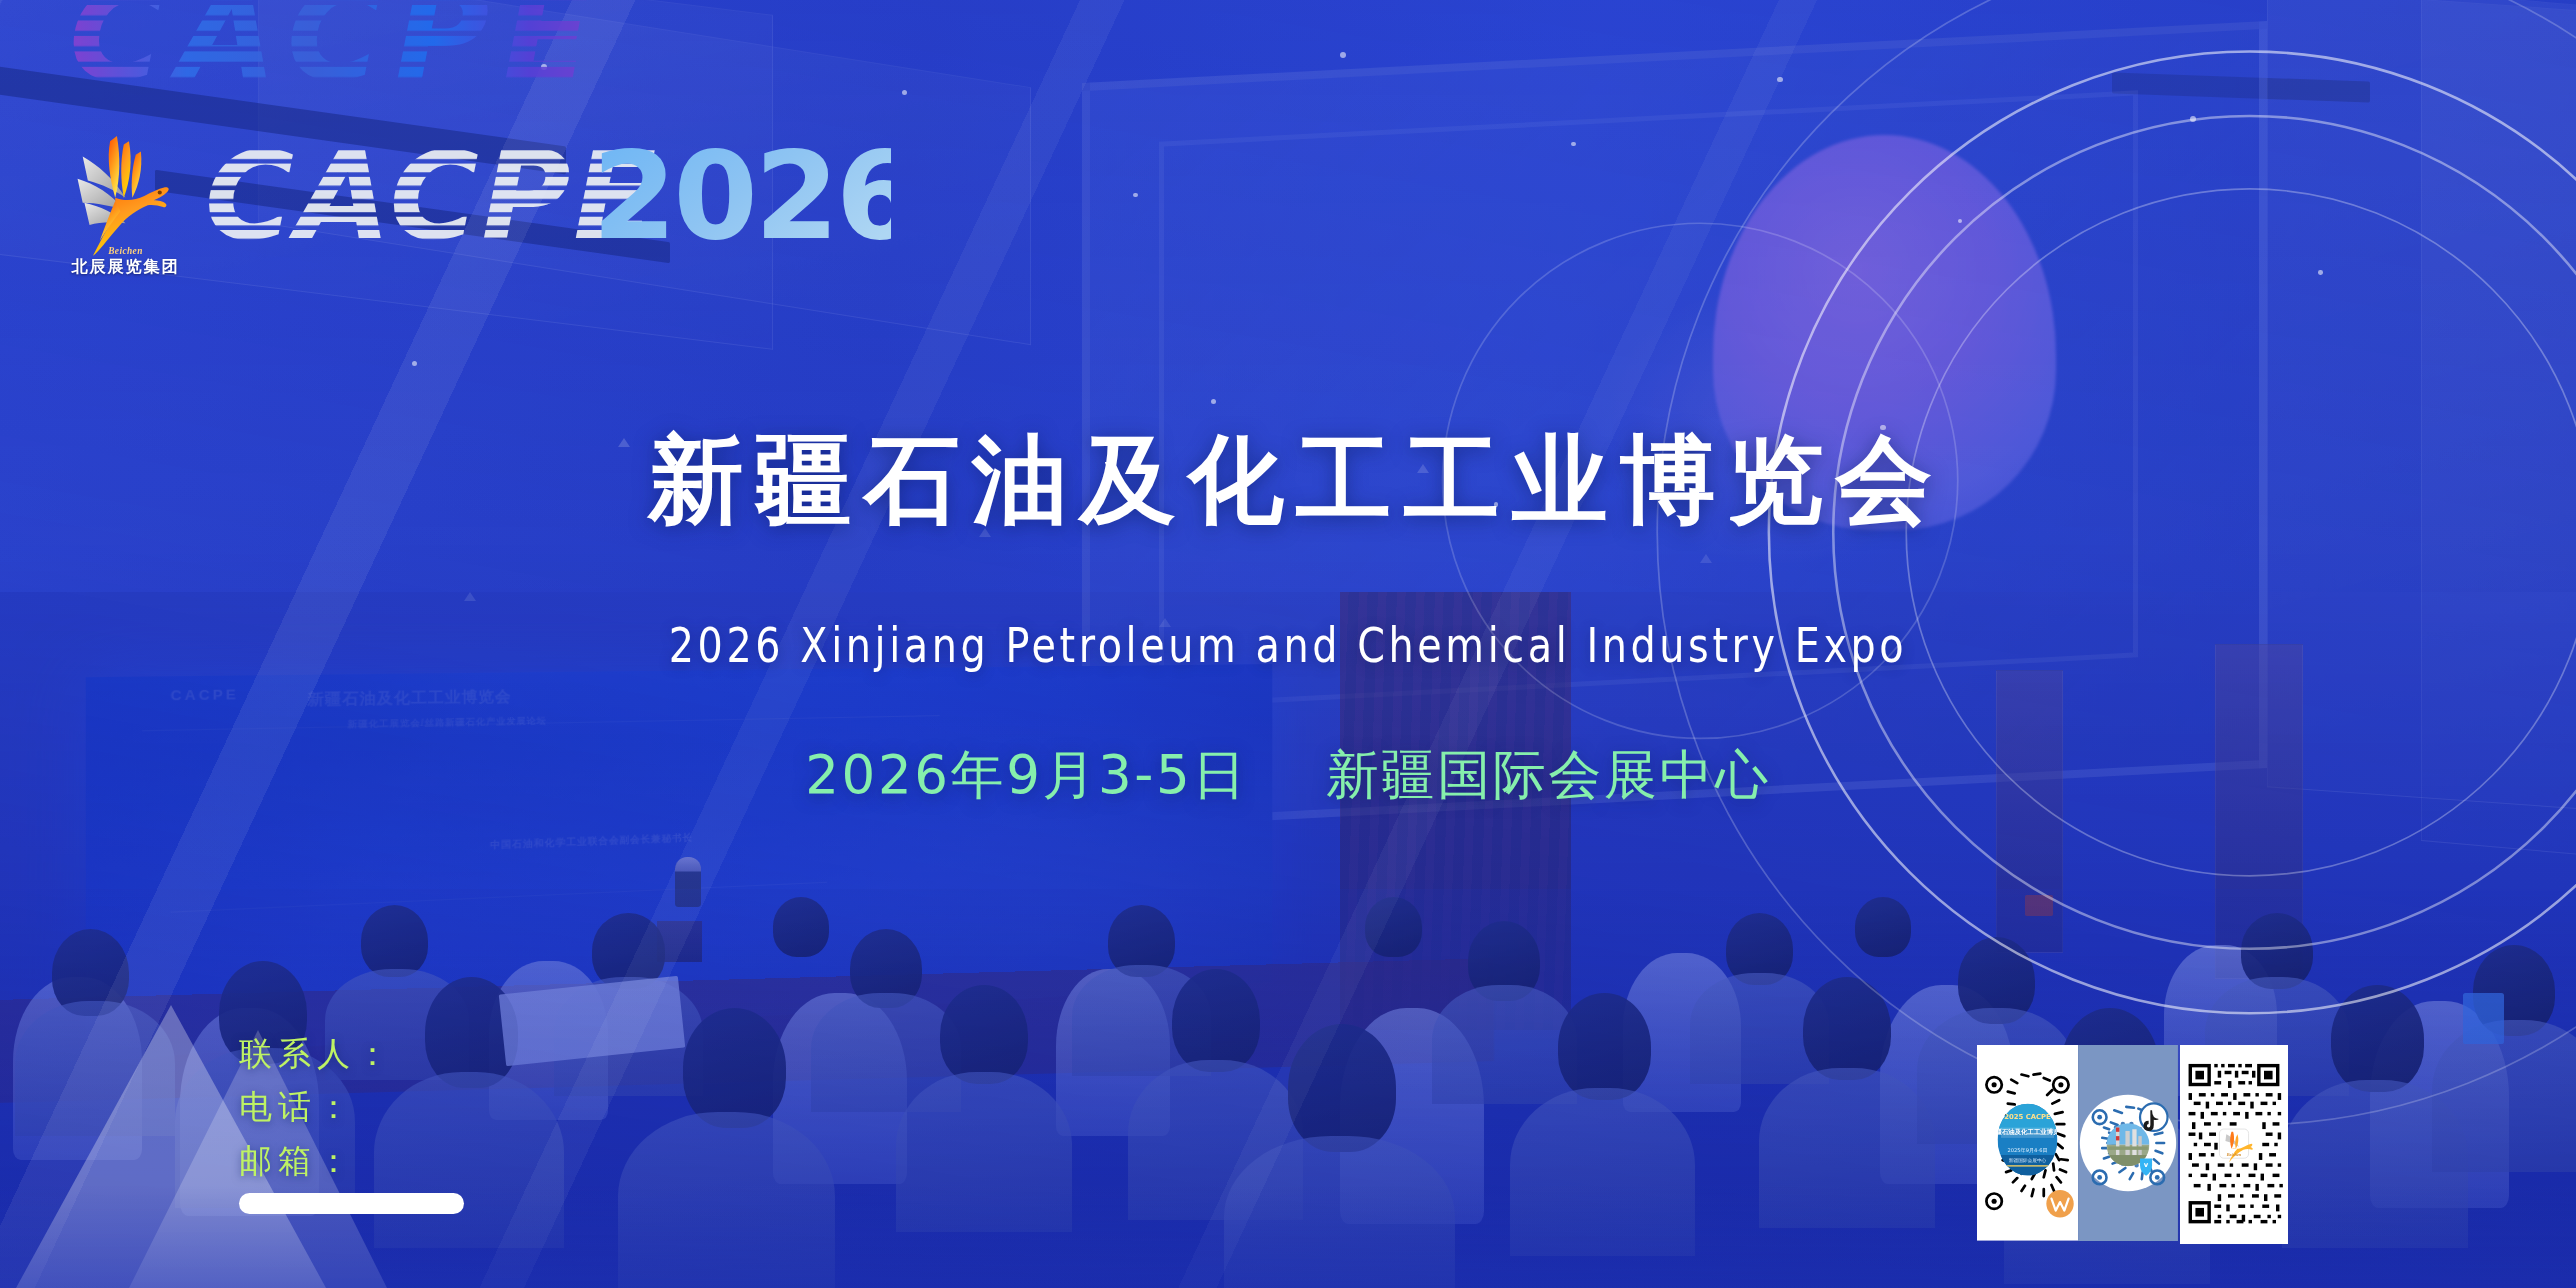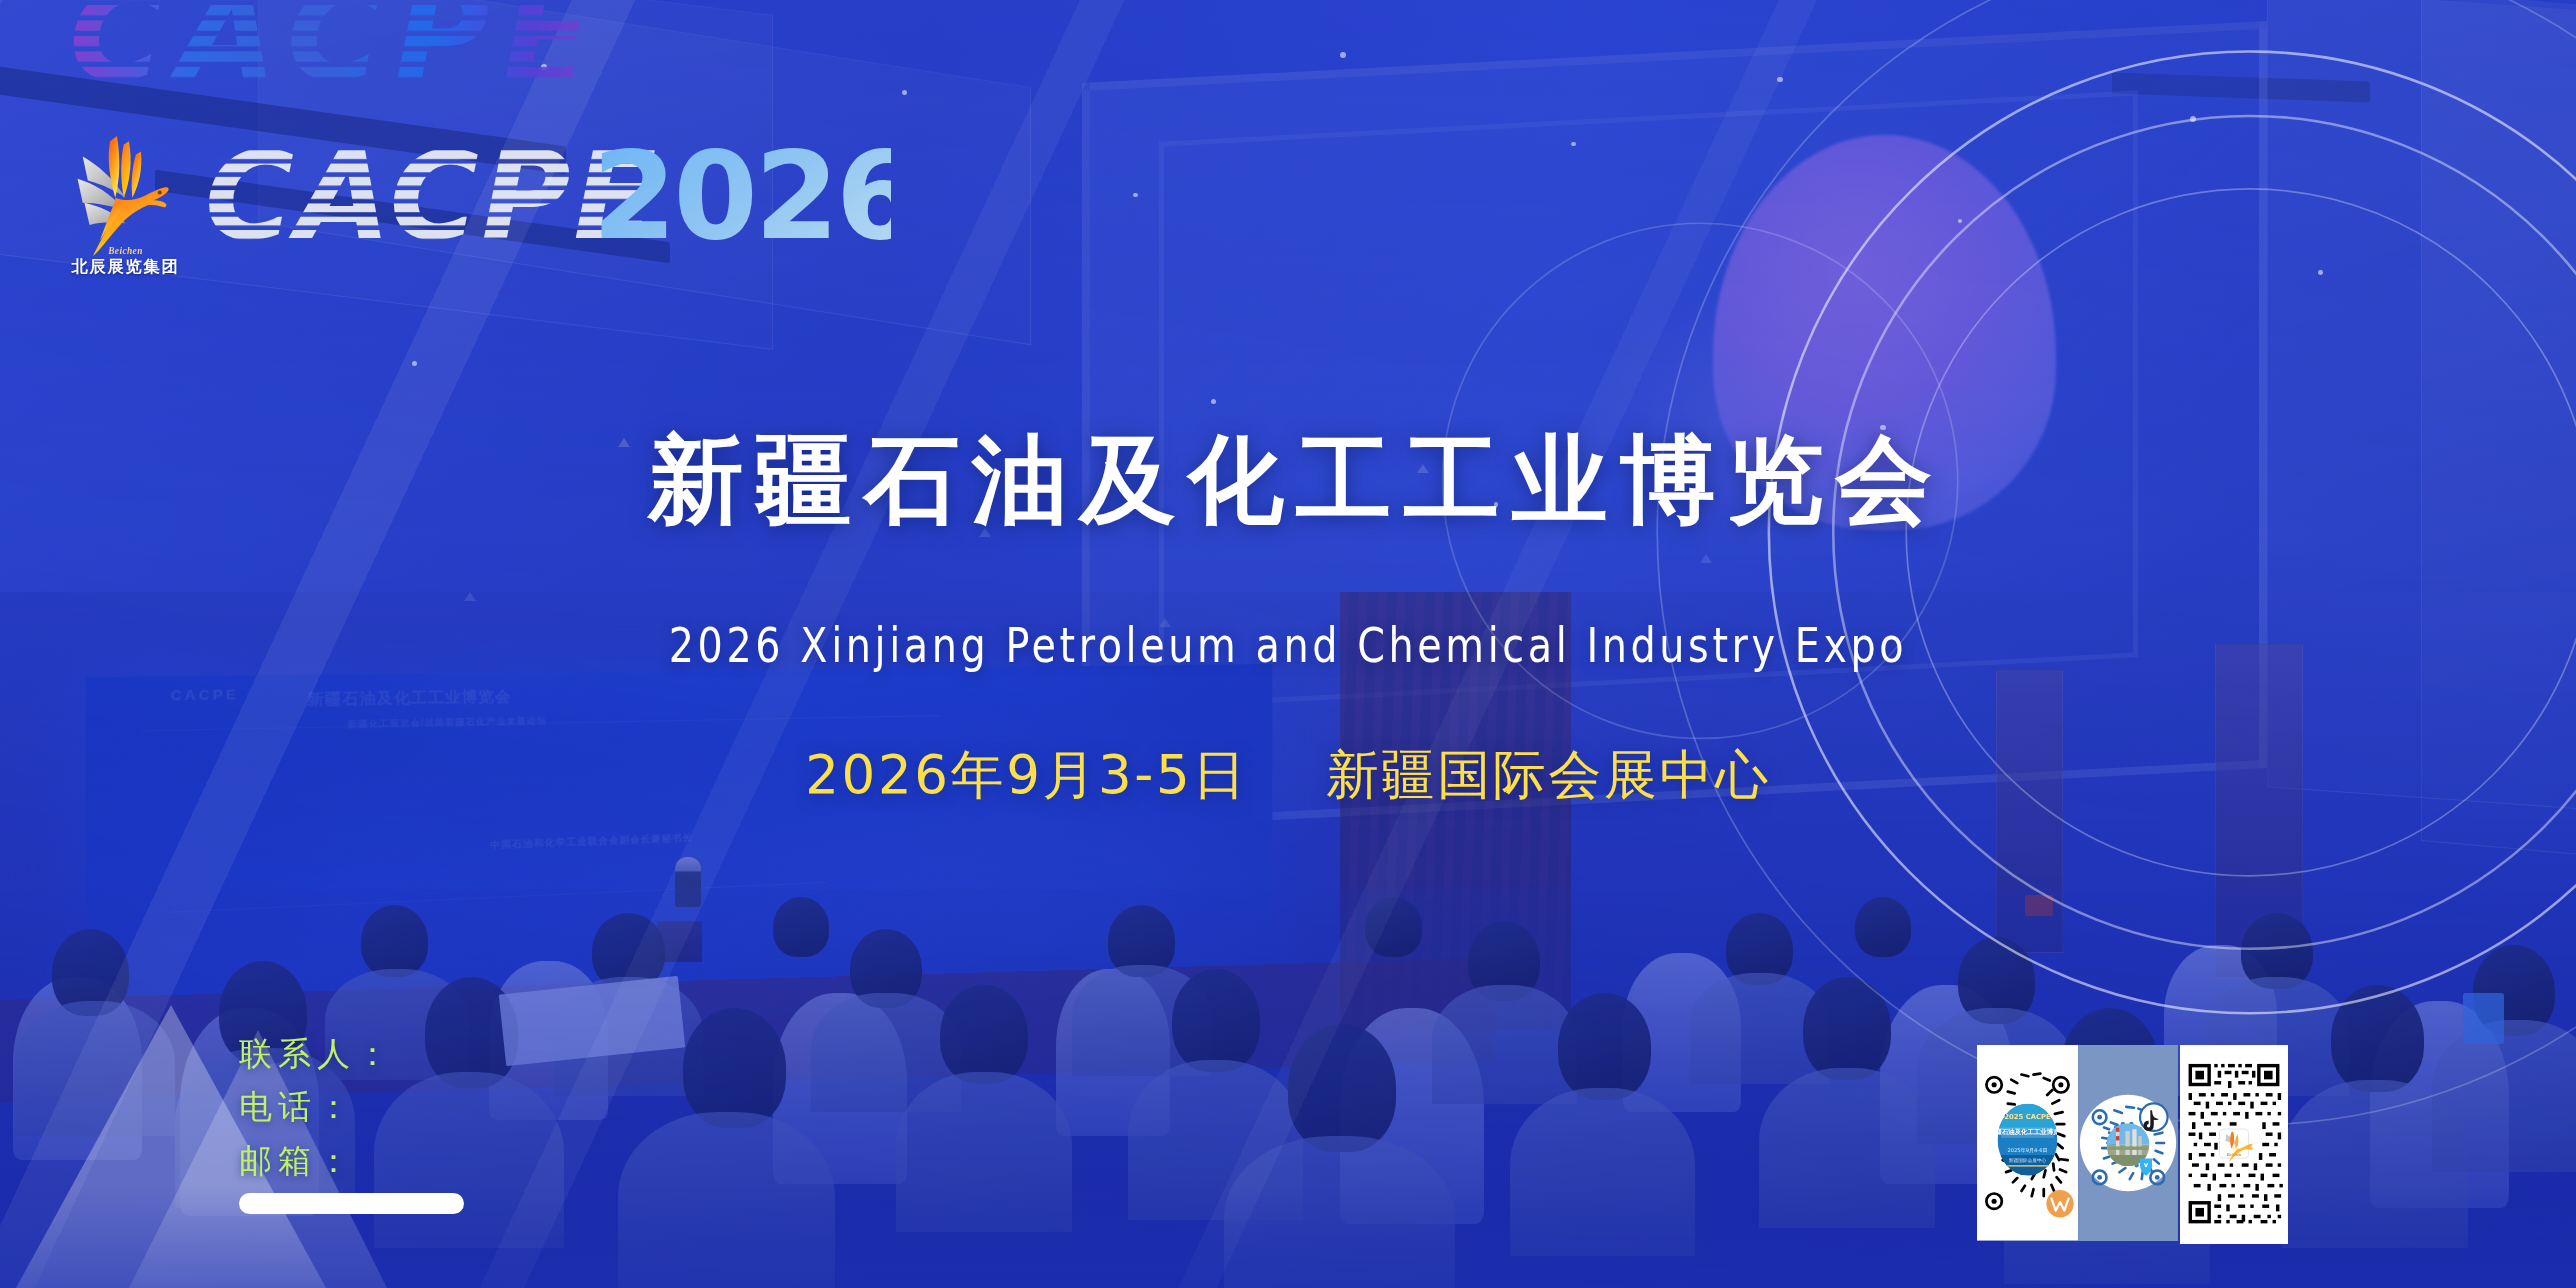--- a/index.html
+++ b/index.html
@@ -221,21 +221,21 @@
     font-size:48px;
     font-weight:400;
     letter-spacing:3.9px;
     font-family:"DejaVu Sans Condensed","Liberation Sans",sans-serif;
     transform:scaleX(.92);
     text-shadow:0 2.6px 13.7px rgba(10,25,90,.45);
   }
   .date-line{
     position:absolute;left:0;top:740px;width:100%;
     text-align:center;
-    color:#fde047;
+    color:#86efac;
     font-size:53px;
     font-weight:400;
     letter-spacing:2.6px;
     font-family:"DejaVu Sans","Liberation Sans",sans-serif;
     text-shadow:0 2.6px 15.5px rgba(10,25,90,.5);
   }
   .date-line .gap{display:inline-block;width:39px;}
 
   
   .contact{

